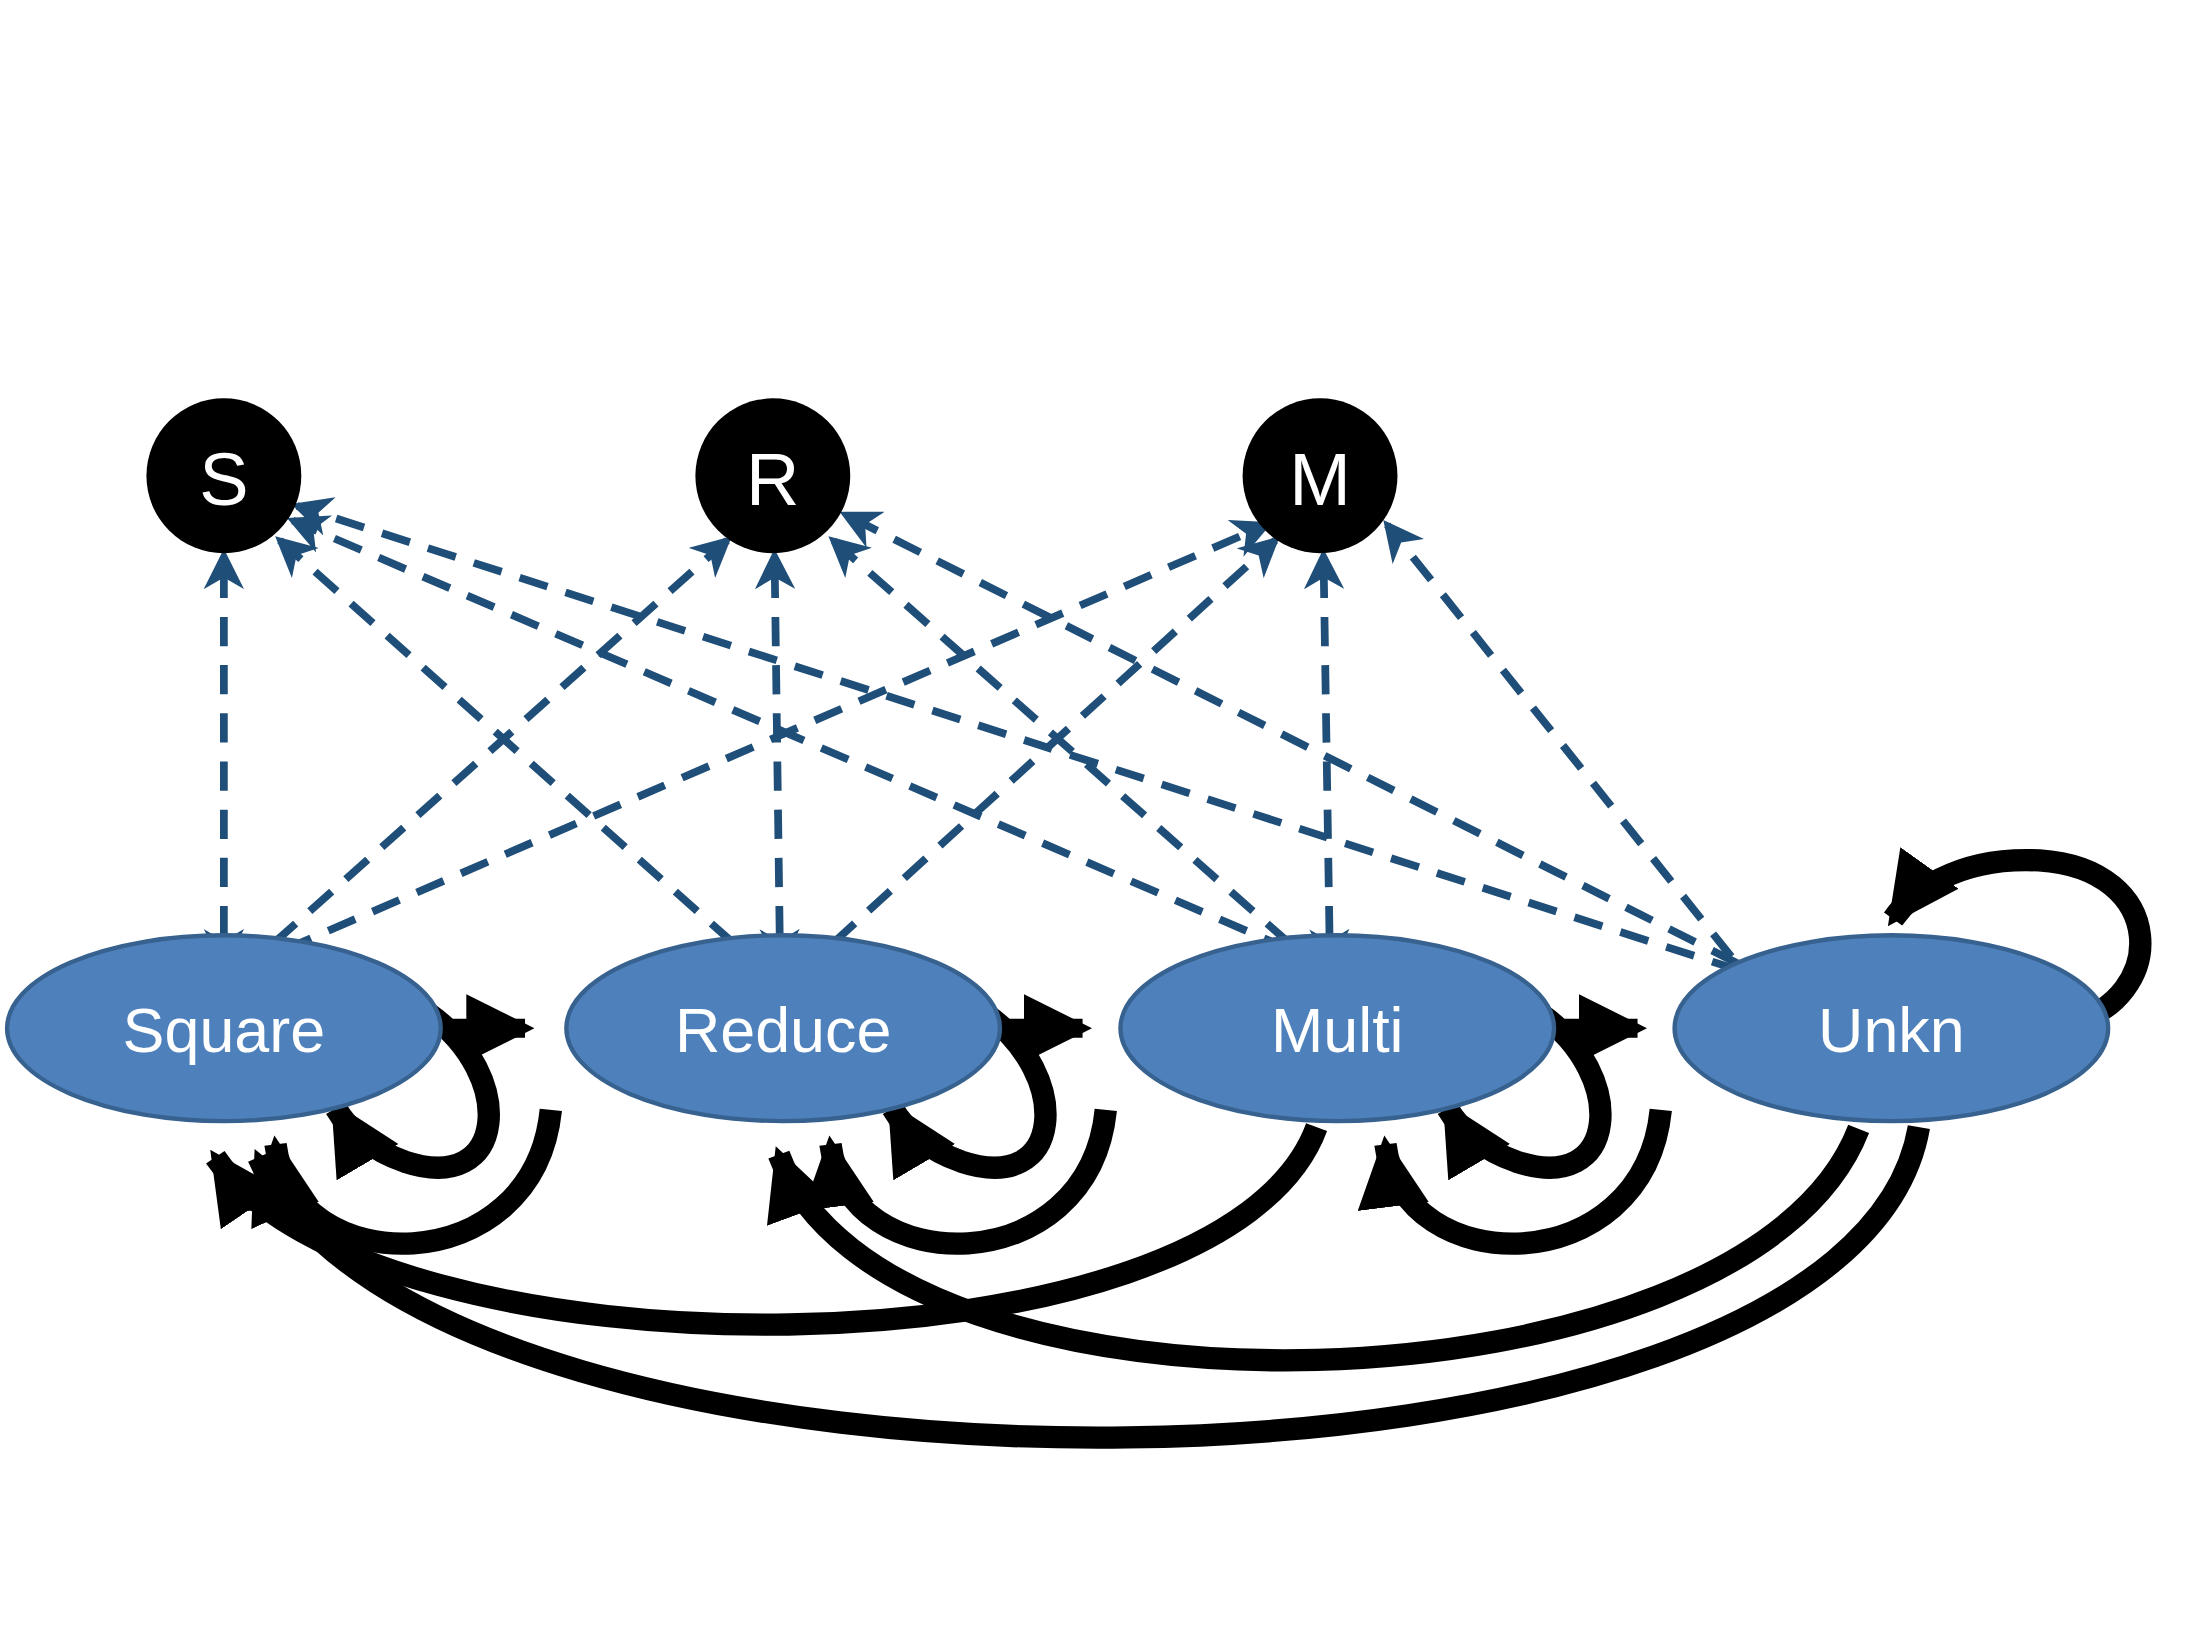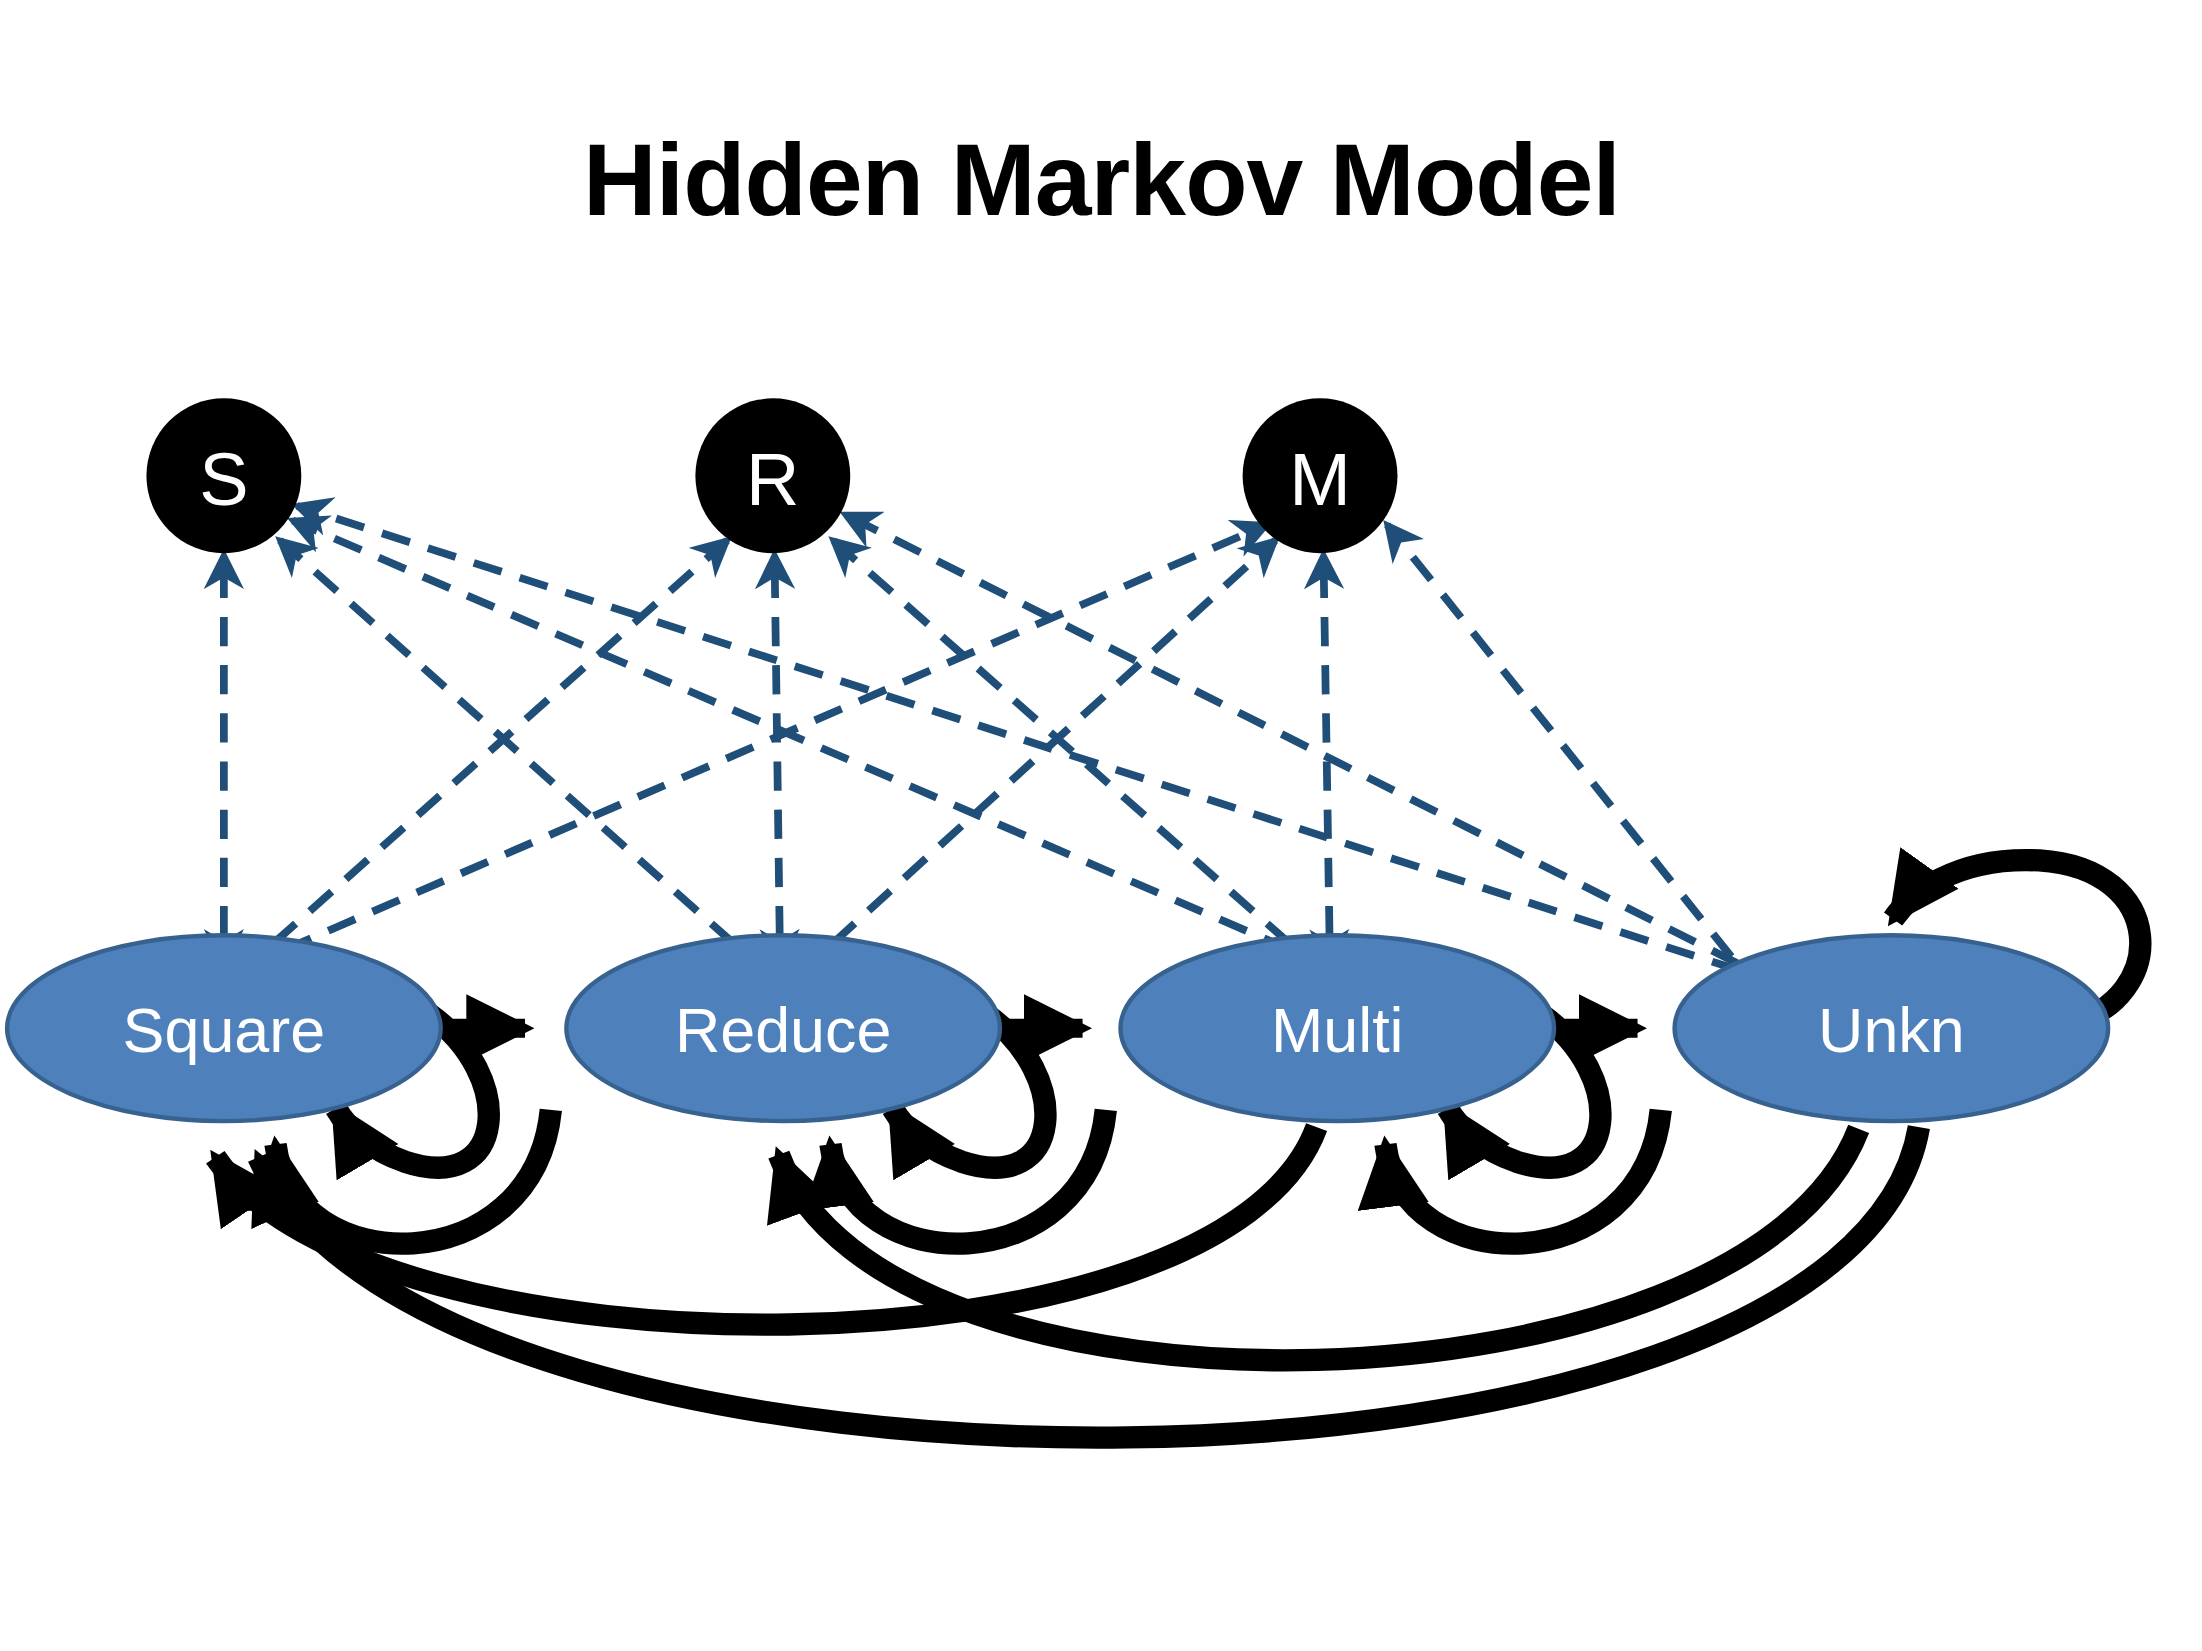--- a/index.html
+++ b/index.html
@@ -79,21 +79,20 @@
     stroke: #000000;
     stroke-width: 26;
     fill: none;
   }
 </style>
 </head>
 <body>
 
 <div id="slide">
 
-  <div id="page-title">Hidden Markov Model</div>
 
   <svg id="diagram-svg" viewBox="0 0 2560 1920" xmlns="http://www.w3.org/2000/svg">
 
     <defs>
       <marker id="dash-arrow" markerWidth="5.2" markerHeight="5.2" refX="4.4" refY="2.6" orient="auto" markerUnits="strokeWidth">
         <path d="M0,0 L5.2,2.6 L0,5.2 L1.5,2.6 Z" fill="#1F4E79"></path>
       </marker>
       <marker id="dash-arrow-start" markerWidth="5.2" markerHeight="5.2" refX="0.8" refY="2.6" orient="auto-start-reverse" markerUnits="strokeWidth">
         <path d="M0,0 L5.2,2.6 L0,5.2 L1.5,2.6 Z" fill="#1F4E79"></path>
       </marker>

